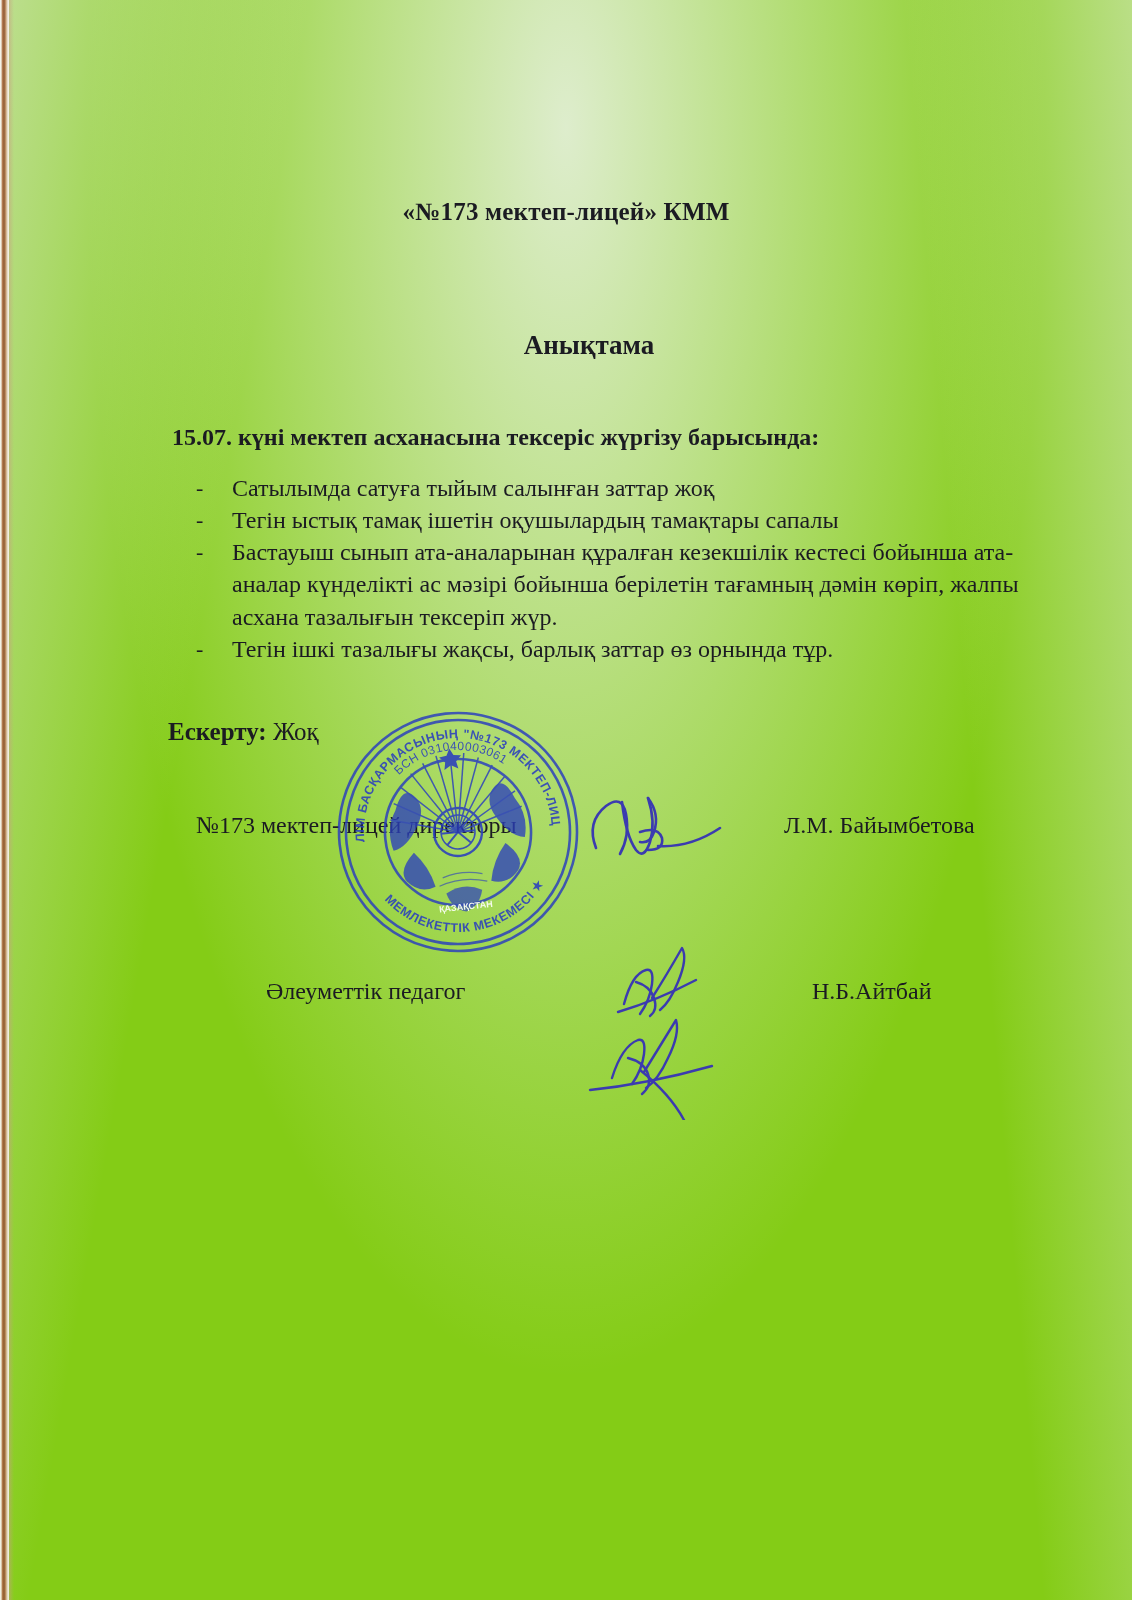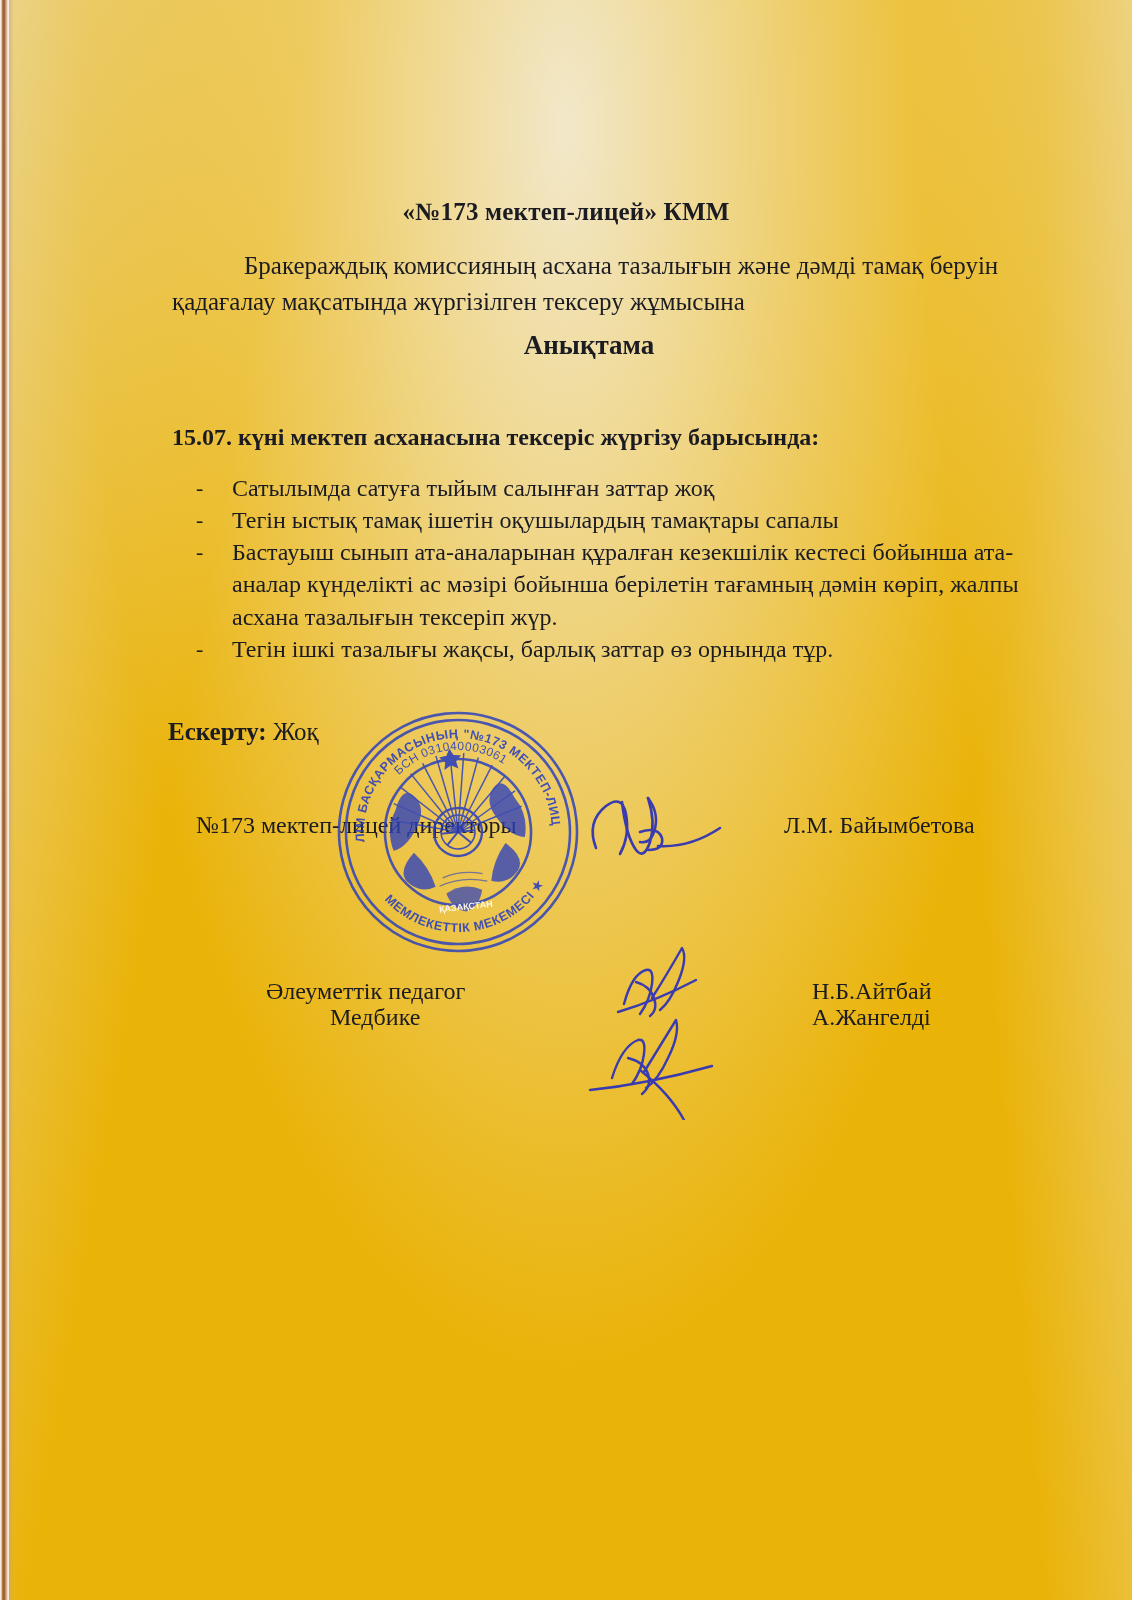--- a/index.html
+++ b/index.html
@@ -9,21 +9,21 @@
     background: #ffffff;
   }
   body {
     font-family: "Liberation Serif", "DejaVu Serif", serif;
     color: #1b1b22;
   }
   .page {
     position: relative;
     width: 1132px;
     height: 1600px;
-    background: #eab308;
+    background: #84cc16;
     overflow: hidden;
     text-decoration: underline;
   }
   
   .paper-tone {
     position: absolute;
     inset: 0;
     background:
       linear-gradient(100deg, rgba(236,238,244,0.55) 0%, rgba(255,255,255,0) 22%),
       linear-gradient(265deg, rgba(240,241,246,0.5) 0%, rgba(255,255,255,0) 18%),
@@ -194,21 +194,20 @@
 
 <div class="page">
   <div class="paper-tone"></div>
   <div class="scan-edge"></div>
   <div class="scan-edge-2"></div>
 
   <div class="content">
 
     <div class="doc-title">«№173 мектеп-лицей» КММ</div>
 
-    <div class="preamble">Бракераждық комиссияның асхана тазалығын және дәмді тамақ беруін қадағалау мақсатында жүргізілген тексеру жұмысына</div>
 
     <div class="anyktama">Анықтама</div>
 
 
     <div class="lead-line">15.07. күні мектеп асханасына тексеріс жүргізу барысында:</div>
 
     <div class="bullets">
       <div class="bullet-row">
         <span class="bullet-dash">-</span>
         <span class="bullet-text">Сатылымда сатуға тыйым салынған заттар жоқ</span>
@@ -237,24 +236,20 @@
       <div class="sig-row" style="top:0px;">
         <span class="sig-role" style="left:196px;">№173 мектеп-лицей директоры</span>
         <span class="sig-name" style="left:784px;">Л.М. Байымбетова</span>
       </div>
 
       <div class="sig-row" style="top:142px;margin-top:24px;">
         <span class="sig-role" style="left:266px;">Әлеуметтік педагог</span>
         <span class="sig-name" style="left:812px;">Н.Б.Айтбай</span>
       </div>
 
-      <div class="sig-row" style="top:192px;">
-        <span class="sig-role" style="left:330px;">Медбике</span>
-        <span class="sig-name" style="left:812px;">А.Жангелді</span>
-      </div>
     </div>
 
     <svg class="stamp" viewBox="0 0 248 248">
       <defs>
         <path id="arcTop" d="M 30 124 A 94 94 0 0 1 218 124"></path>
         <path id="arcTop2" d="M 42 124 A 82 82 0 0 1 206 124"></path>
         <path id="arcBottom" d="M 24 124 A 100 100 0 0 0 224 124"></path>
         <radialGradient id="sunburst" cx="50%" cy="50%" r="50%">
           <stop offset="0%" stop-color="#3a4fd6"></stop>
           <stop offset="100%" stop-color="#2233a8"></stop>

